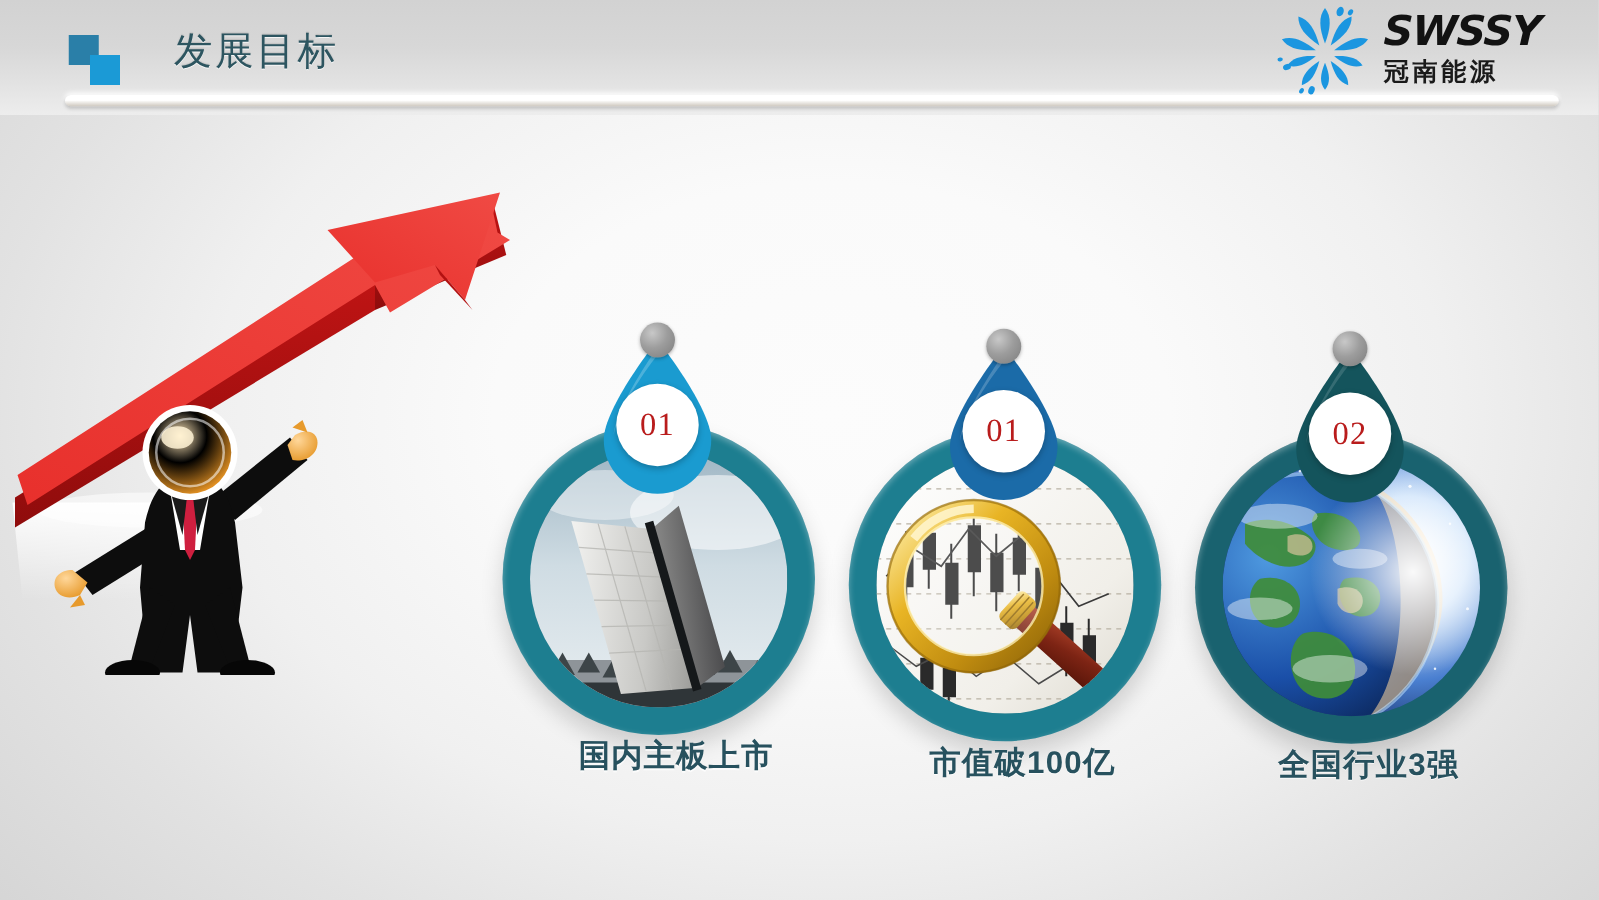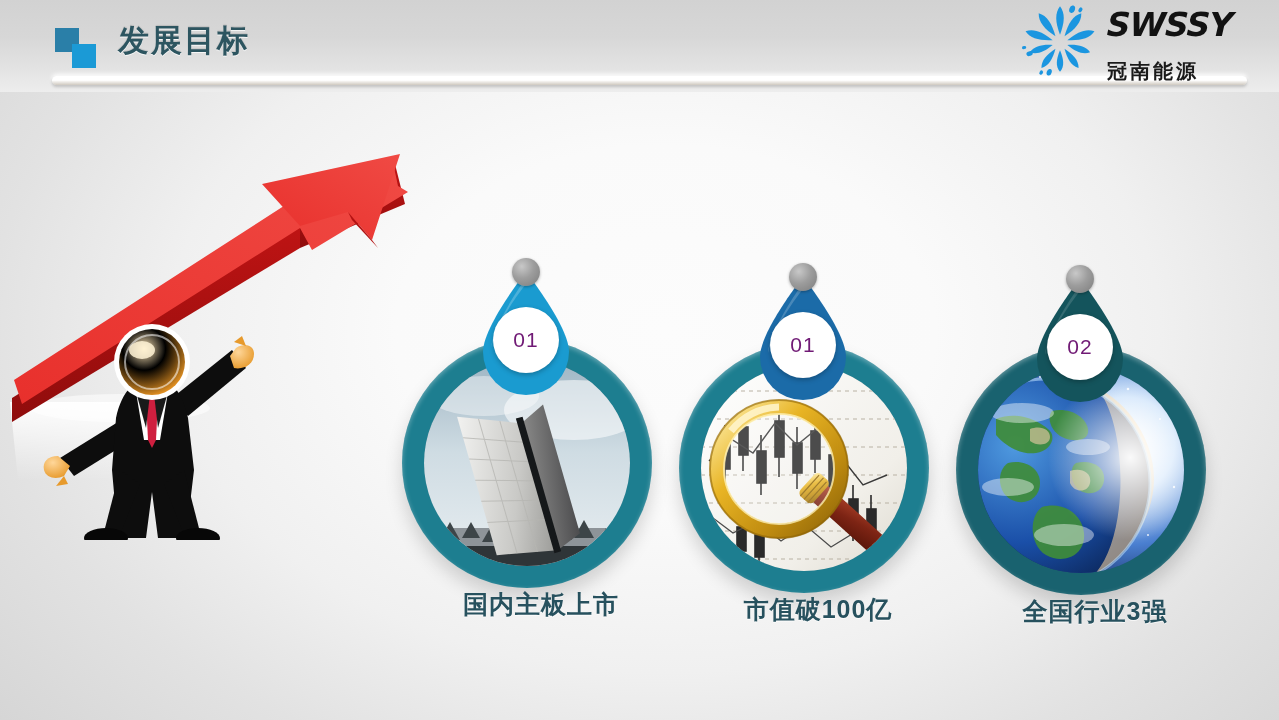--- a/index.html
+++ b/index.html
@@ -11,33 +11,33 @@
   .slide{
     position:relative;width:1279px;height:720px;overflow:hidden;
     background:
       radial-gradient(ellipse 900px 620px at 52% 46%, #fcfcfc 0%, #fafafa 30%, #f0f0f0 55%, #e2e2e2 75%, #d4d4d4 100%);
   }
   
   .header{position:absolute;left:0;top:0;width:1279px;height:92px;
     background:linear-gradient(180deg,#d2d2d2 0%,#d7d7d7 40%,#e2e2e2 72%,#ededed 100%);}
   .hdr-sq-a{position:absolute;left:55px;top:28px;width:24px;height:24px;background:#2a7fa8;}
   .hdr-sq-b{position:absolute;left:72px;top:44px;width:24px;height:24px;background:#1b9ad6;}
-  .title{position:absolute;left:118px;top:20px;font-size:31px;font-weight:bold;
+  .title{position:absolute;left:139px;top:20px;font-size:31px;font-weight:normal;
     color:#2d5560;letter-spacing:2px;
     text-shadow:0 1px 0 rgba(255,255,255,.75), 0 -1px 1px rgba(0,0,0,.12);}
   .divider{position:absolute;left:52px;top:76px;width:1195px;height:9px;border-radius:5px;
     background:linear-gradient(180deg,#ffffff 0%,#ffffff 48%,#f3f1ee 60%,#cfc9c0 100%);
     box-shadow:0 2px 3px rgba(0,0,0,.18), 0 -2px 4px rgba(255,255,255,.9);}
   
   .logo{position:absolute;right:8px;top:2px;width:250px;height:78px;}
   .logo-mark{position:absolute;left:0;top:2px;width:78px;height:74px;}
   .logo-text{position:absolute;left:86px;top:3px;}
   .logo-name{font-size:33px;font-weight:bold;color:#121212;letter-spacing:-1px;
     font-family:"DejaVu Sans",sans-serif;font-style:italic;transform:skewX(-2deg);}
-  .logo-sub{font-size:20px;font-weight:bold;color:#1a1a1a;letter-spacing:3px;margin-top:14px;}
+  .logo-sub{font-size:20px;font-weight:bold;color:#1a1a1a;letter-spacing:3px;margin-top:0;}
   
   .year-box{position:absolute;left:406px;top:123px;width:244px;height:108px;
     background:#ffffff;border:5px solid #0d0d0d;display:flex;align-items:center;justify-content:center;
     box-shadow:3px 4px 7px rgba(0,0,0,.22);}
   .year-text{font-family:"DejaVu Serif","Liberation Serif",serif;font-weight:bold;
     font-size:66px;color:#e8130f;letter-spacing:-1px;line-height:1;
     text-shadow:2px 2px 0 rgba(150,10,8,.45);}
   
   .hero{position:absolute;left:0px;top:140px;width:420px;height:400px;}
   
@@ -49,21 +49,21 @@
     box-shadow:0 10px 18px rgba(0,0,0,.16), inset 0 2px 5px rgba(255,255,255,.35);}
   .ring-1{left:6px;top:80px;background:#1d7e90;}
   .ring-2{left:6px;top:80px;background:#1d7e90;}
   .ring-3{left:6px;top:80px;background:#19626f;}
   .photo{position:absolute;width:206px;height:206px;border-radius:50%;overflow:hidden;
     left:28px;top:102px;box-shadow:inset 0 3px 9px rgba(0,0,0,.35);}
   .pin{position:absolute;left:71px;top:10px;width:118px;height:140px;}
   .num-circle{position:absolute;left:97px;top:49px;width:66px;height:66px;border-radius:50%;
     background:#ffffff;display:flex;align-items:center;justify-content:center;
     box-shadow:0 2px 5px rgba(0,0,0,.25);}
-  .num-txt{font-family:Liberation Sans, sans-serif;font-size:21px;color:#701a75;
+  .num-txt{font-family:Liberation Serif, serif;font-size:26px;color:#b91c1c;
     letter-spacing:1px;}
   .caption{position:absolute;top:330px;width:290px;text-align:center;
     font-size:25px;font-weight:bold;color:#27515e;letter-spacing:1px;
     text-shadow:0 1px 0 rgba(255,255,255,.7);}
   .ball{position:absolute;width:28px;height:28px;border-radius:50%;left:116px;top:0px;
     background:radial-gradient(circle at 35% 30%,#c8c8c8 0%,#9d9d9d 45%,#7c7c7c 100%);
     box-shadow:0 1px 3px rgba(0,0,0,.3);}
 </style>
 </head>
 <body>

